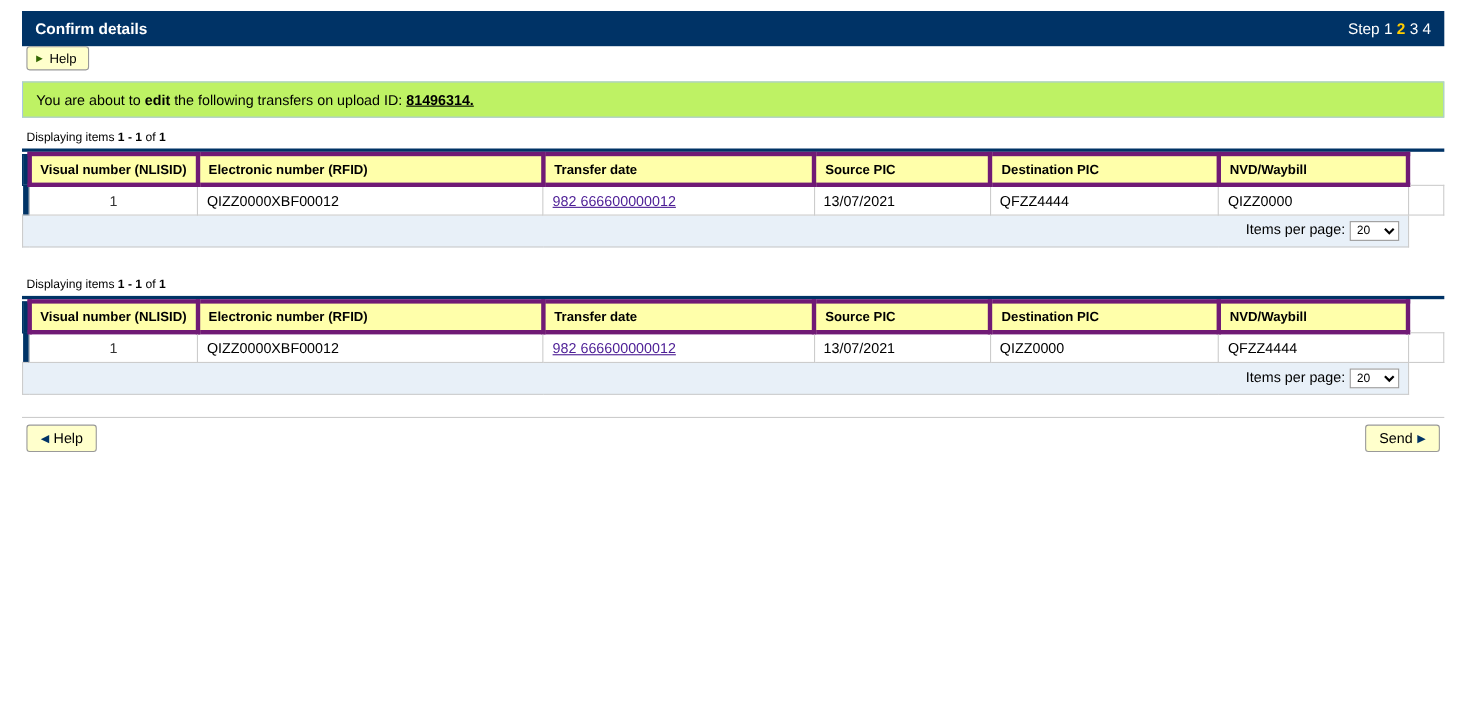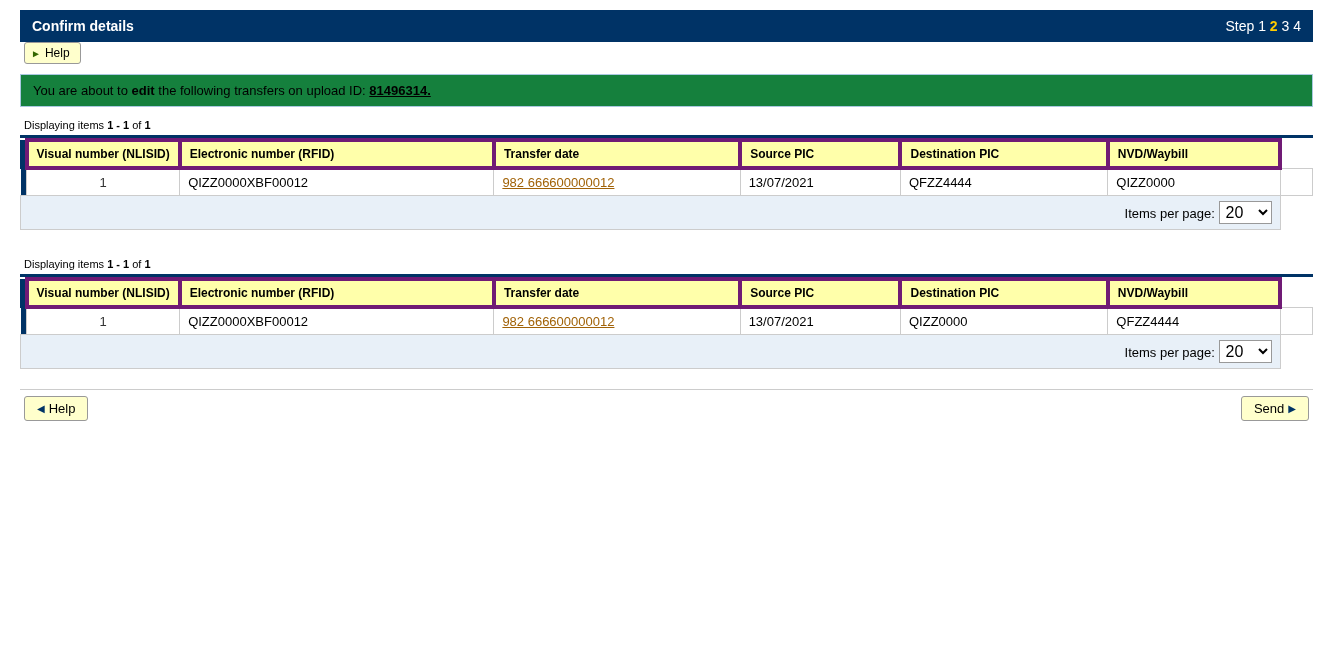--- a/index.html
+++ b/index.html
@@ -57,21 +57,21 @@
       margin-bottom: 10px;
       margin-left: 4px;
     }
     .help-btn .arrow {
       color: #336600;
       font-size: 10px;
       margin-right: 4px;
     }
     
     .info-box {
-      background: #15803d;
+      background: #bef264;
       border: 1px solid #aac8e0;
       padding: 8px 12px;
       margin-bottom: 12px;
       font-size: 13px;
     }
     .info-box strong {
       font-weight: bold;
     }
     .info-box .upload-id {
       font-weight: bold;
@@ -120,34 +120,34 @@
     }
     .data-table tr:nth-child(even) td {
       background: #f0f5ff;
     }
     .data-table td.row-num {
       text-align: center;
       color: #333;
       width: 24px;
     }
     .data-table td a {
-      color: #a16207;
+      color: #4c1d95;
       text-decoration: underline;
     }
     
     .items-per-page-row td {
       background: #e8f0f8 !important;
       border-top: 1px solid #ccc;
       text-align: right;
       padding: 5px 8px;
     }
     .items-per-page-select {
       border: 1px solid #999;
       background: #fff;
-      font-size: 16px;
+      font-size: 11px;
       padding: 1px 2px;
     }
     
     .table-container {
       border-top: 3px solid #003366;
       margin-bottom: 4px;
     }
     
     .action-bar {
       display: flex;

